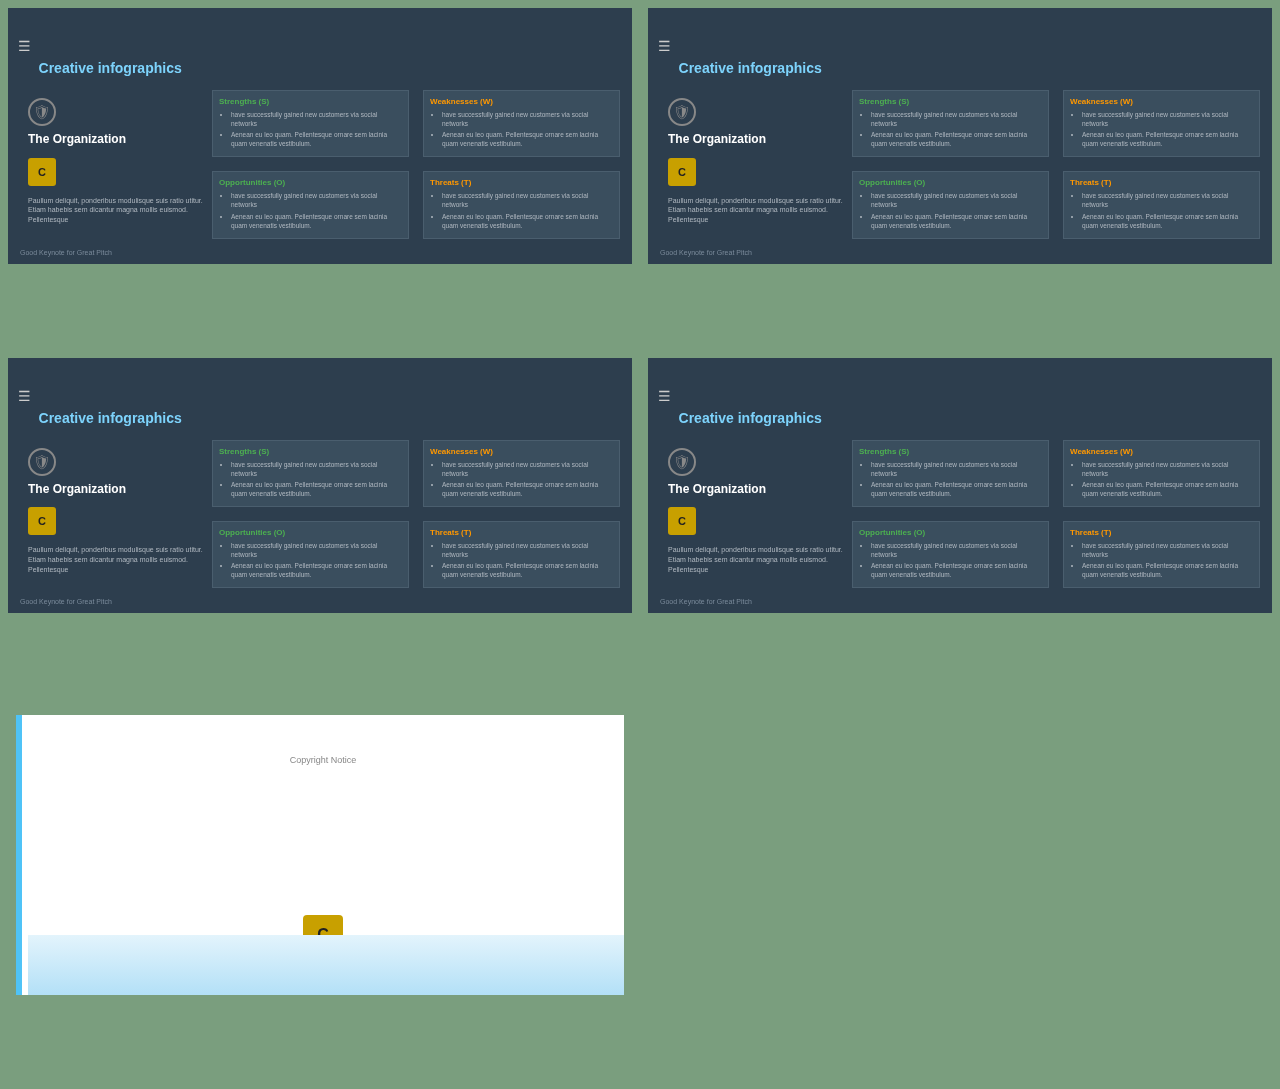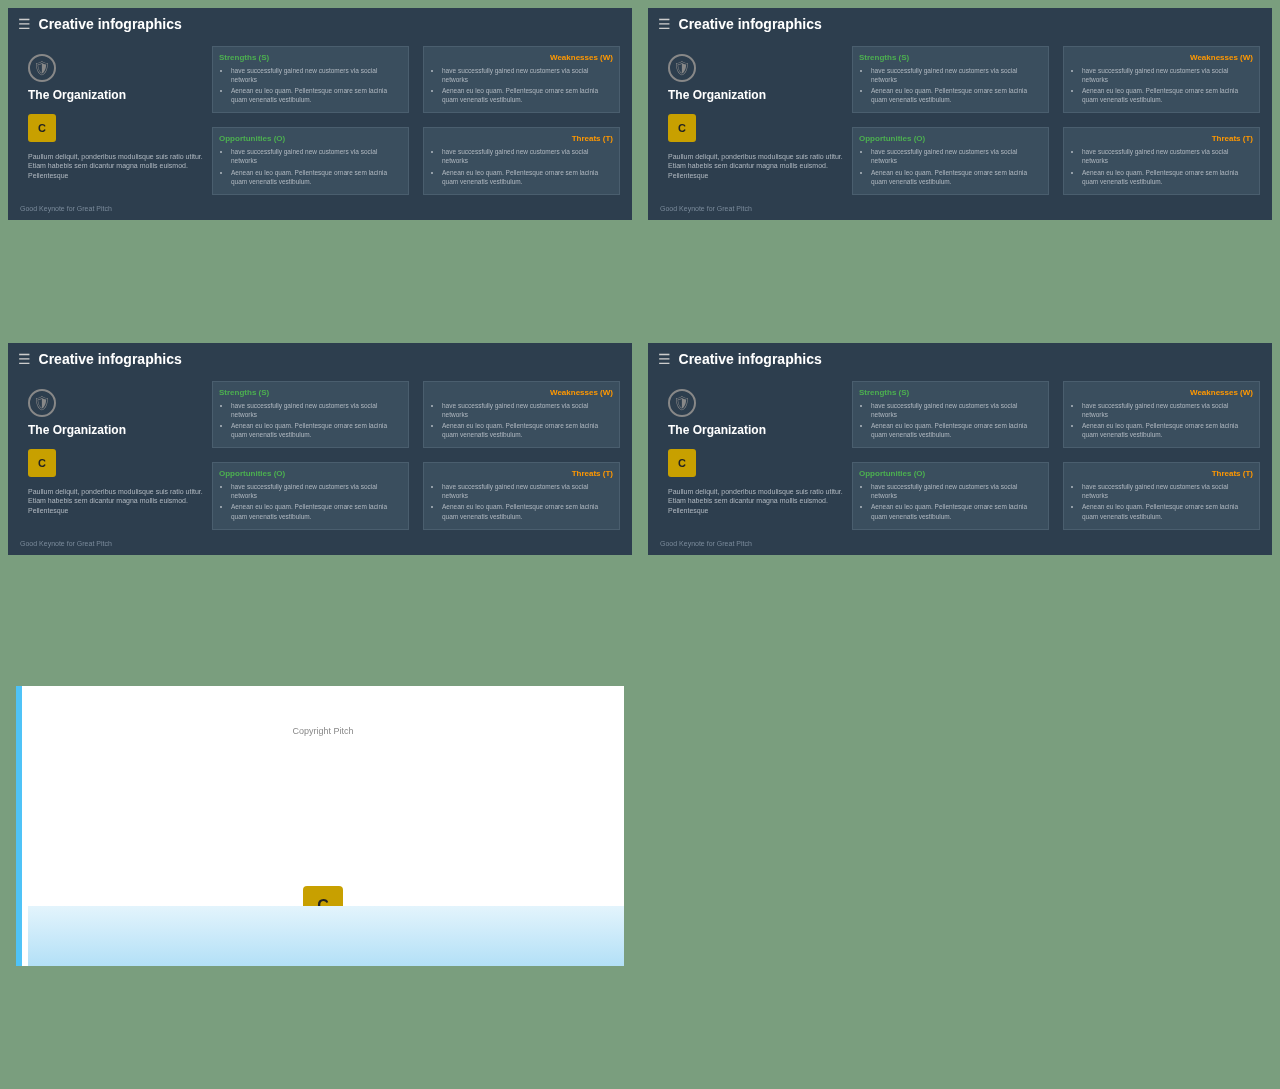--- a/index.html
+++ b/index.html
@@ -33,23 +33,24 @@
       background-color: #2d3e4e;
       gap: 8px;
     }
 
     .hamburger-icon {
       color: #ccc;
       font-size: 14px;
     }
 
     .slide-title {
-      color: #ffffff;
+      color: #7dd3fc;
       font-size: 14px;
       font-weight: bold;
+      margin-top: 44px;
     }
 
     .slide-content {
       margin: 6px 12px 6px 12px;
       background-color: #2d3e4e;
       display: flex;
       flex-direction: column;
       gap: 0;
     }
 
@@ -128,21 +129,21 @@
       border: 1px solid #4a5e6e;
     }
 
     .swot-cell-title {
       font-size: 8px;
       font-weight: bold;
       margin-bottom: 4px;
     }
 
     .swot-cell-title.green { color: #4caf50; }
-    .swot-cell-title.orange { color: #ff9800; text-align: right; }
+    .swot-cell-title.orange { color: #ff9800; }
 
     .swot-cell ul {
       list-style: disc;
       padding-left: 12px;
     }
 
     .swot-cell ul li {
       color: #b0b8c0;
       font-size: 6.5px;
       line-height: 1.4;
@@ -410,19 +411,19 @@
           </div>
         </div>
       </div>
     </div>
     <div class="slide-footer">Good Keynote for Great Pitch</div>
   </div>
 </div>
 
 <div class="copyright-slide-wrapper">
   <div class="copyright-slide">
-    <div class="copyright-text">Copyright Pitch</div>
+    <div class="copyright-text">Copyright Notice</div>
     <div class="copyright-logo">C</div>
     <div class="copyright-bottom-bar"></div>
   </div>
 </div>
 
 <div style="background-color: #7a9e7e;"></div>
 
 </body></html>

